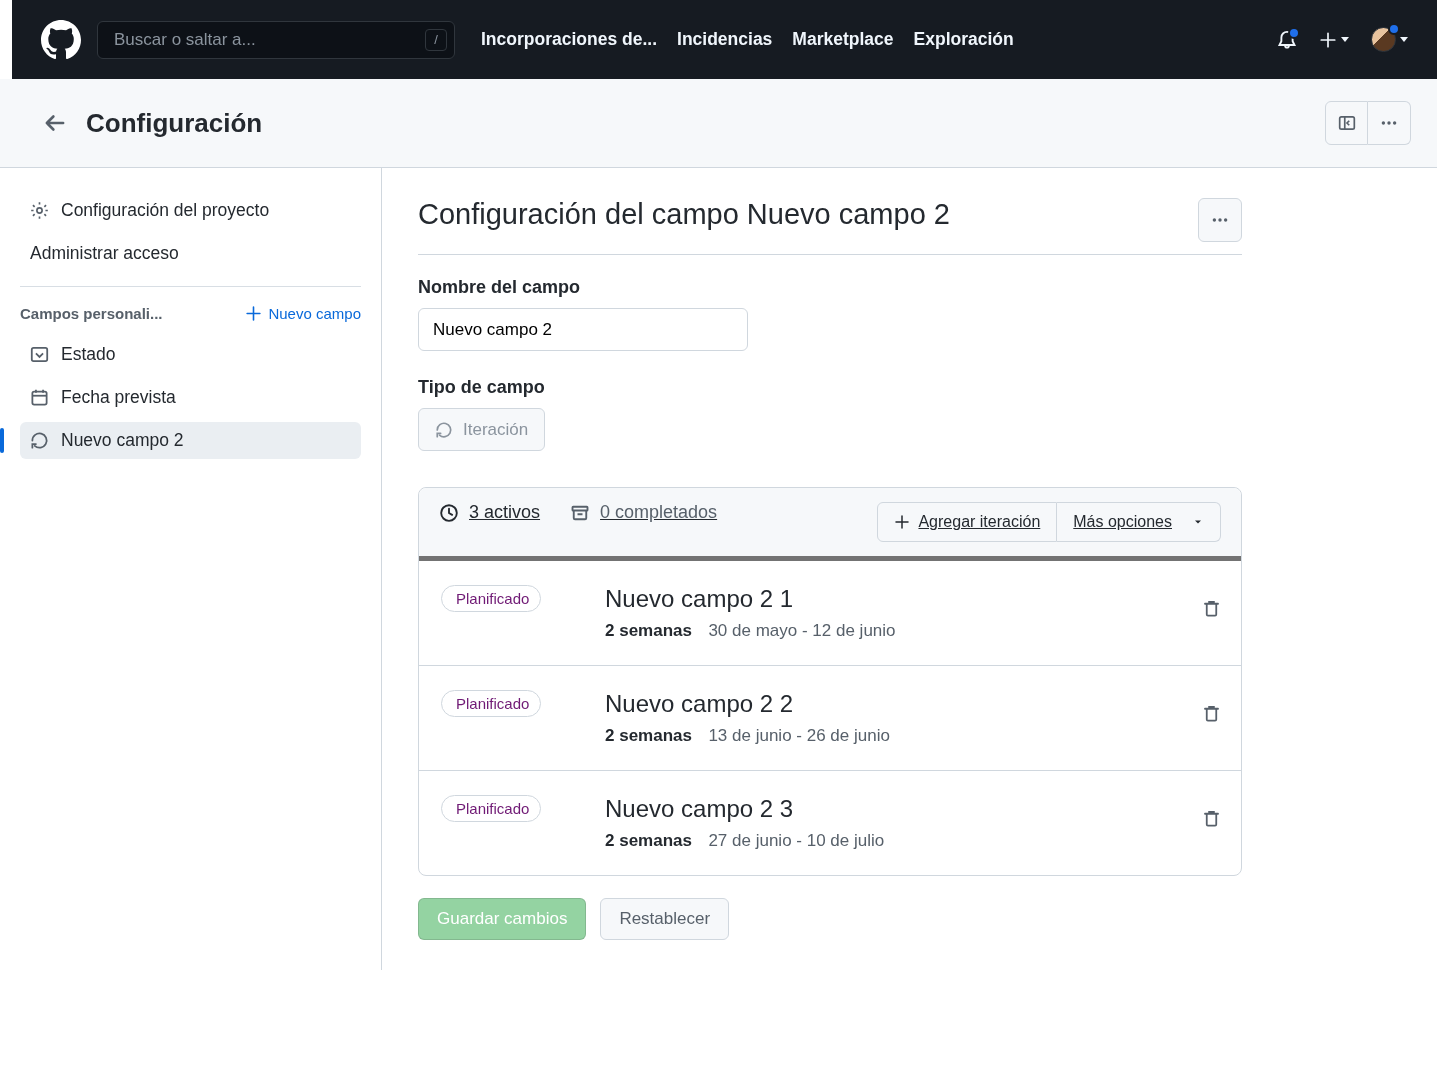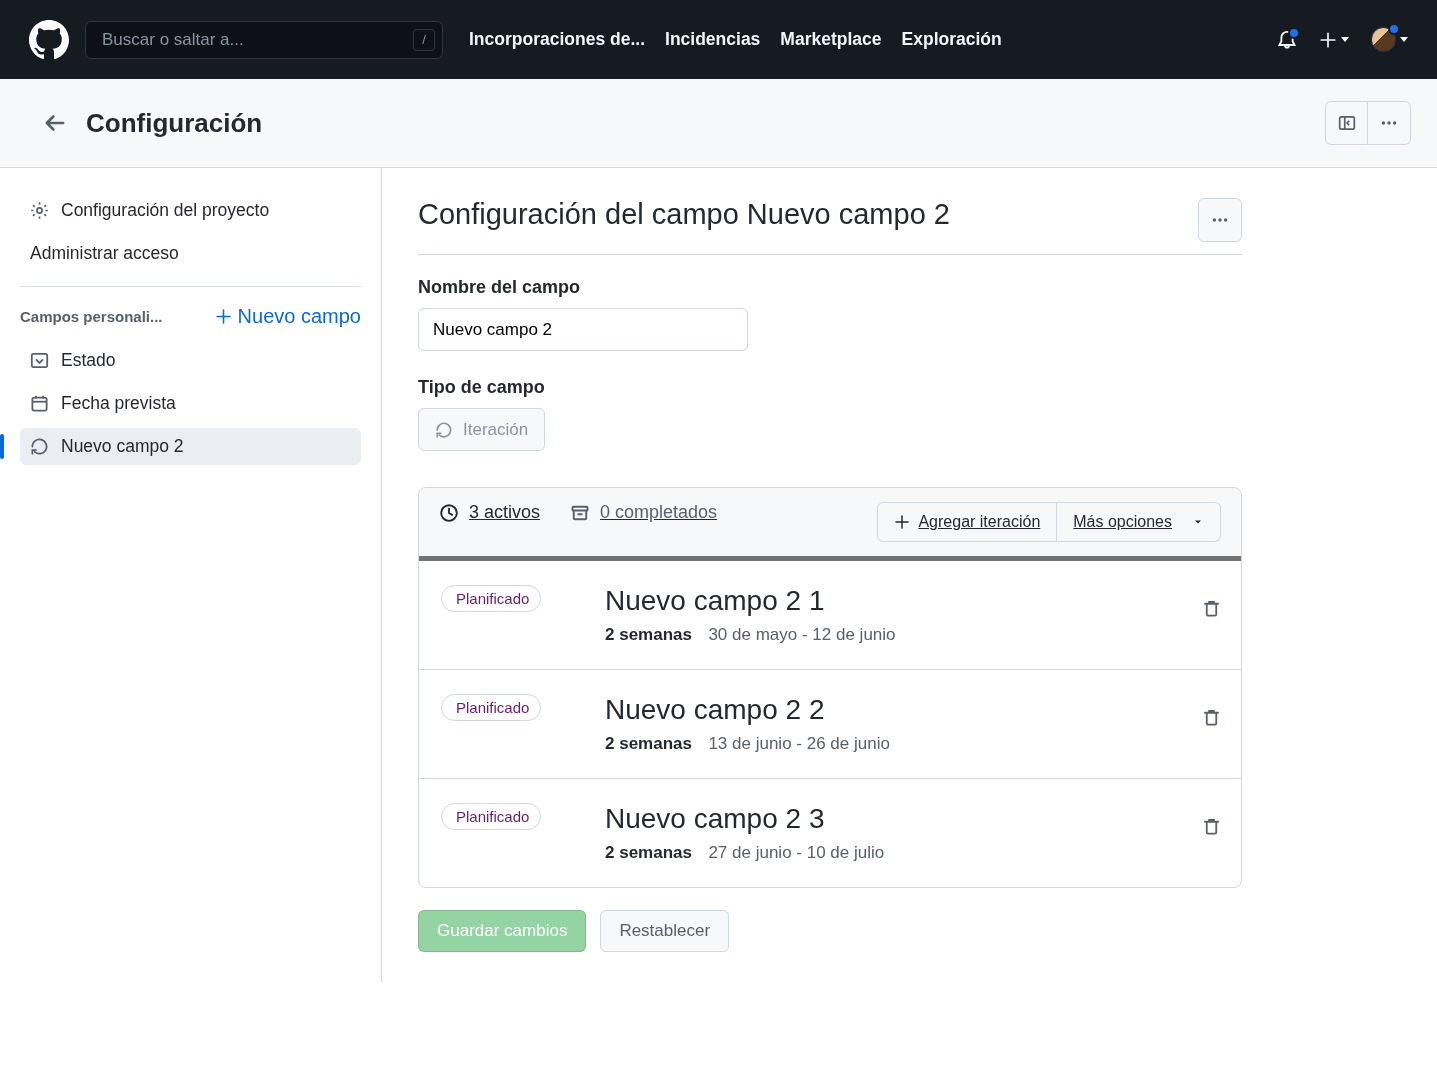--- a/index.html
+++ b/index.html
@@ -1,19 +1,19 @@
 <!DOCTYPE html>
 <html><head>
 <meta charset="utf-8">
 <style>
 * { box-sizing: border-box; margin: 0; padding: 0; }
 body { font-family: -apple-system, BlinkMacSystemFont, "Segoe UI", Helvetica, Arial, sans-serif; color: #24292f; background: #fff; }
 
 
-.gh-header { background: #161b22; height: 79px; display: flex; align-items: center; padding: 5px 29px; gap: 16px; }
+.gh-header { background: #161b22; height: 79px; display: flex; align-items: center; padding: 5px 29px; gap: 16px; margin-left: 12px; }
 .gh-logo { color: #fff; }
 .gh-search { flex: 0 0 358px; position: relative; }
 .gh-search input { width: 100%; height: 38px; background: #0d1117; border: 1px solid #30363d; border-radius: 6px; padding: 0 36px 0 16px; color: #8b949e; font-size: 17px; }
 .gh-search input::placeholder { color: #8b949e; }
 .gh-search .slash { position: absolute; right: 8px; top: 50%; transform: translateY(-50%); width: 22px; height: 22px; border: 1px solid #30363d; border-radius: 4px; color: #8b949e; font-size: 13px; display: flex; align-items: center; justify-content: center; }
 .gh-nav { display: flex; gap: 20px; margin-left: 10px; }
 .gh-nav a { color: #f0f6fc; text-decoration: none; font-size: 17.5px; font-weight: 600; white-space: nowrap; }
 .gh-spacer { flex: 1; }
 .gh-right { display: flex; align-items: center; gap: 22px; }
 .gh-icon-btn { color: #f0f6fc; position: relative; cursor: pointer; }
@@ -35,21 +35,21 @@
 .layout { display: flex; }
 .sidebar { width: 382px; border-right: 1px solid #d0d7de; padding: 24px 20px; }
 .main { flex: 1; padding: 30px 20px 30px 36px; max-width: 880px; }
 
 .side-link { display: flex; align-items: center; gap: 12px; padding: 8px 10px; font-size: 17.5px; color: #24292f; border-radius: 6px; cursor: pointer; margin-bottom: 6px; }
 .side-link.selected { background: #eaeef2; position: relative; }
 .side-link.selected::before { content: ''; position: absolute; left: -20px; top: 6px; bottom: 6px; width: 4px; background: #0969da; border-radius: 2px; }
 .side-divider { border: none; border-top: 1px solid #d8dee4; margin: 14px 0 18px; }
 .side-section-header { display: flex; align-items: center; justify-content: space-between; margin-bottom: 14px; }
 .side-section-label { font-size: 15px; font-weight: 600; color: #57606a; }
-.new-field-btn { display: flex; align-items: center; gap: 6px; color: #0969da; font-size: 20px; font-weight: 500; cursor: pointer; }
+.new-field-btn { display: flex; align-items: center; gap: 6px; color: #0969da; font-size: 15px; font-weight: 500; cursor: pointer; }
 
 
 .main-header { display: flex; align-items: flex-start; border-bottom: 1px solid #d0d7de; padding-bottom: 12px; margin-bottom: 22px; }
 .main-header h2 { font-size: 29px; font-weight: 400; flex: 1; }
 .more-btn { width: 44px; height: 44px; border: 1px solid #d0d7de; border-radius: 6px; background: #f6f8fa; display: flex; align-items: center; justify-content: center; cursor: pointer; color: #57606a; }
 
 .form-label { font-size: 18px; font-weight: 600; margin-bottom: 10px; display: block; }
 .text-input { width: 330px; height: 43px; border: 1px solid #d0d7de; border-radius: 6px; padding: 0 14px; font-size: 17px; margin-bottom: 26px; }
 .type-chip { display: inline-flex; align-items: center; gap: 10px; height: 43px; border: 1px solid #d0d7de; border-radius: 6px; padding: 0 16px; background: #f6f8fa; color: #8b949e; font-size: 17px; margin-bottom: 36px; }
 
@@ -61,21 +61,21 @@
 .iter-header-spacer { flex: 1; }
 .btn-group { display: flex; }
 .btn { height: 40px; border: 1px solid #d0d7de; background: #f6f8fa; padding: 0 16px; font-size: 16px; display: flex; align-items: center; gap: 8px; cursor: pointer; color: #24292f; }
 .btn-group .btn:first-child { border-radius: 6px 0 0 6px; }
 .btn-group .btn:last-child { border-radius: 0 6px 6px 0; border-left: none; }
 
 .iter-row { display: flex; align-items: flex-start; padding: 24px 20px; border-bottom: 1px solid #d0d7de; gap: 24px; }
 .iter-row:last-child { border-bottom: none; }
 .pill { border: 1px solid #d0d7de; border-radius: 24px; padding: 4px 14px; font-size: 15px; color: #701a75; white-space: nowrap; flex-shrink: 0; width: 100px; text-align: left; margin-left: 2px; }
 .iter-body { flex: 1; margin-left: 40px; }
-.iter-title { font-size: 28px; font-weight: 400; margin-bottom: 8px; }
+.iter-title { font-size: 24px; font-weight: 400; margin-bottom: 8px; }
 .iter-meta .dur { font-weight: 600; font-size: 17px; margin-right: 12px; }
 .iter-meta .range { font-size: 17px; color: #57606a; }
 .trash-btn { color: #57606a; cursor: pointer; margin-top: 14px; }
 
 .footer-btns { display: flex; gap: 14px; margin-top: 22px; }
 .btn-primary { background: #94d3a2; border: 1px solid rgba(31,35,40,0.15); color: #fff; height: 42px; padding: 0 18px; border-radius: 6px; font-size: 17px; font-weight: 500; cursor: pointer; }
 .btn-secondary { background: #f6f8fa; border: 1px solid #d0d7de; color: #57606a; height: 42px; padding: 0 18px; border-radius: 6px; font-size: 17px; cursor: pointer; }
 
 svg { display: block; }
 </style>

